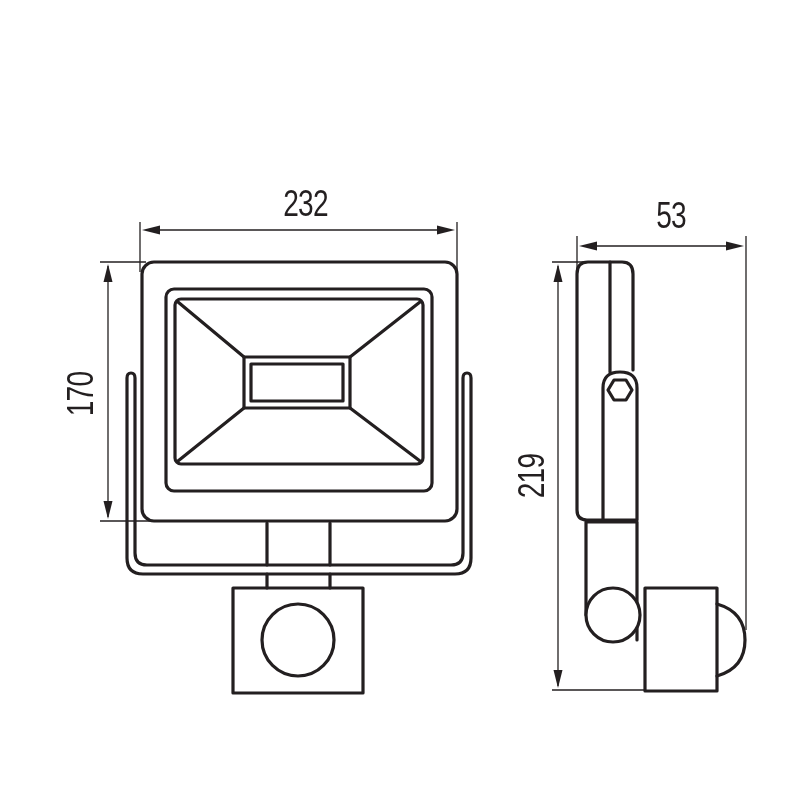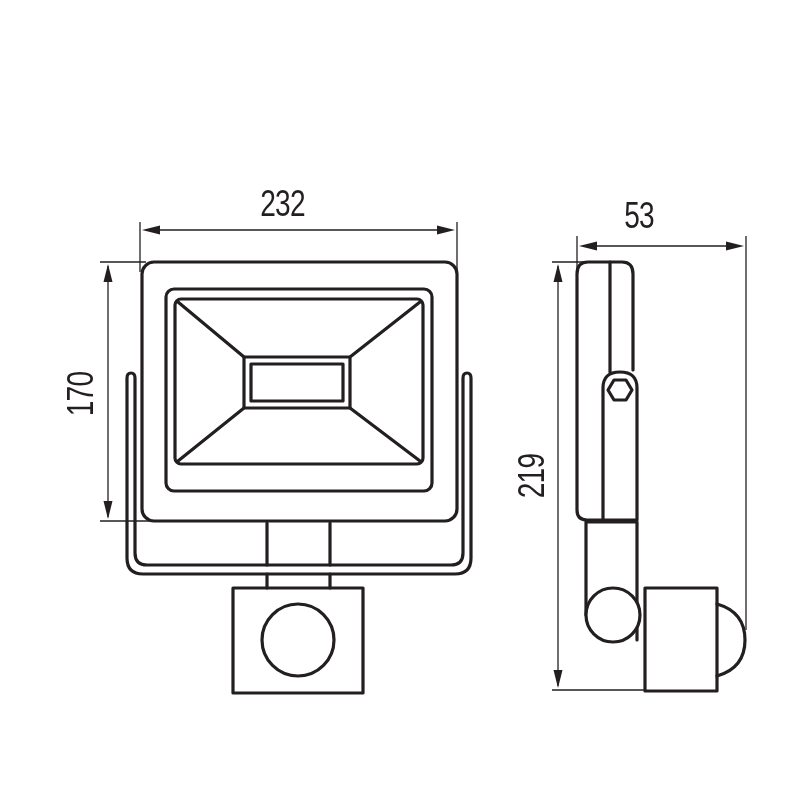--- a/index.html
+++ b/index.html
@@ -119,16 +119,16 @@
     <polygon class="thick" points="614,380 626,380 632,390 626,400 614,400 608,390"></polygon>
 
     <path class="thick" d="M586,522 L637,522 L637,640 M586,522 L586,615"></path>
     <circle class="thick" cx="613" cy="615" r="27" style="fill:#fff"></circle>
 
     <rect class="thick" x="645" y="588" width="72" height="103" style="fill:#fff"></rect>
     <path class="thick" d="M717,604 Q745,612 745,640 Q745,668 717,676"></path>
   </g>
 </svg>
 
-<div class="dim-label" style="left:254px; top:186px;"><span class="narrow">232</span></div>
-<div class="dim-label" style="left:620px; top:198px;"><span class="narrow">53</span></div>
+<div class="dim-label" style="left:277px; top:186px;"><span class="narrow">232</span></div>
+<div class="dim-label" style="left:652px; top:198px;"><span class="narrow">53</span></div>
 <div class="dim-label rot" style="left:52px; top:376px;"><span class="narrow">170</span></div>
 <div class="dim-label rot" style="left:503px; top:458px;"><span class="narrow">219</span></div>
 
 </body></html>

